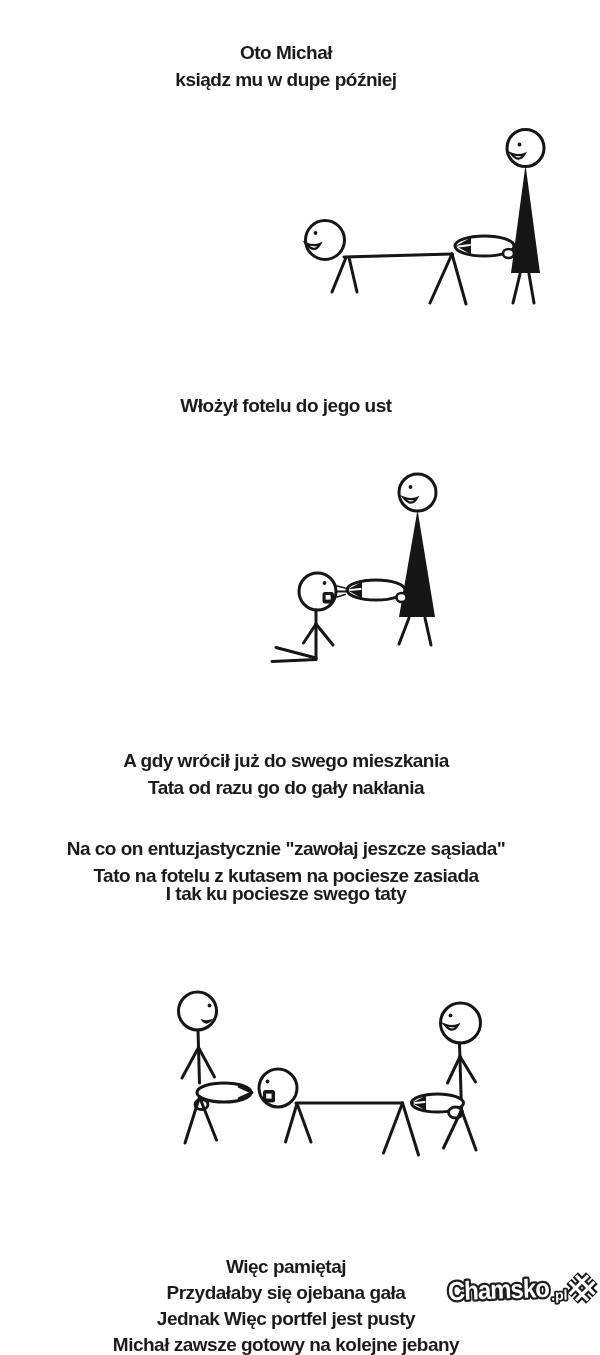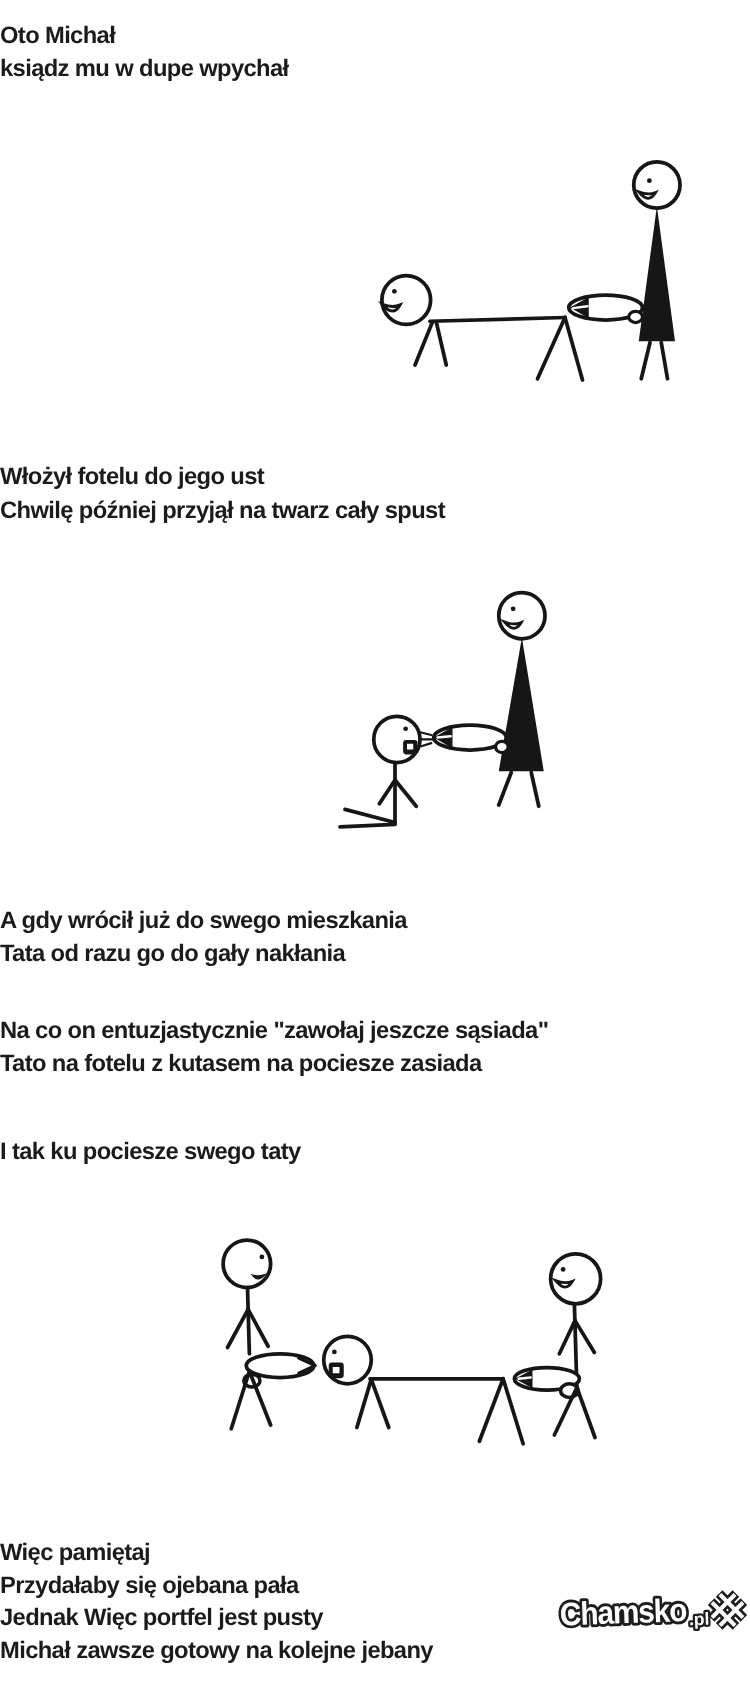--- a/index.html
+++ b/index.html
@@ -5,26 +5,27 @@
   html,body{margin:0;padding:0;}
   body{
     width:600px;height:1355px;
     background:#ffffff;
     position:relative;
     overflow:hidden;
     font-family:"Liberation Sans",sans-serif;
   }
   .stanza{
     position:absolute;left:0;width:572px;
-    text-align:left;
+    text-align:center;
     color:#1b1b1b;
     font-weight:bold;
     font-size:19px;
     letter-spacing:-0.5px;
     line-height:27px;
+    margin-top:24px;
   }
   .stanza p{margin:0;padding:0;}
   .stanza.tight{line-height:26px;}
   .panel{position:absolute;}
   .panel path,.panel line{stroke-linecap:round;}
   .watermark{position:absolute;left:445px;top:1261px;width:155px;height:54px;}
   .wm-main{
     font-family:"Liberation Sans",sans-serif;
     font-weight:900;font-size:26px;letter-spacing:-1px;
     fill:#ffffff;stroke:#1d1d1d;stroke-width:4.6px;
@@ -37,21 +38,21 @@
     paint-order:stroke;stroke-linejoin:round;
   }
 </style>
 </head>
 <body>
 
 <div>
 
   <div class="stanza" style="top:15px">
     <p>Oto Michał</p>
-    <p>ksiądz mu w dupe wpychał</p>
+    <p>ksiądz mu w dupe później</p>
   </div>
 
   <svg class="panel" style="left:280px;top:118px" width="280" height="202" viewBox="280 118 280 202">
     <g stroke="#161616" fill="none" stroke-width="3">
       <circle cx="325" cy="240" r="19.5" fill="#ffffff"></circle>
       <circle cx="315.5" cy="233" r="1.9" fill="#161616" stroke="none"></circle>
       <path d="M306,243.5 Q314,246.5 320,244 Q314.5,254 306,243.5 Z" fill="#ffffff" stroke-width="2.4"></path>
       <path d="M344,257 L452,254"></path>
       <path d="M346,257.5 L332,292"></path>
       <path d="M349,257.5 L357,292"></path>
@@ -67,21 +68,20 @@
       <circle cx="519.5" cy="144.5" r="1.9" fill="#161616" stroke="none"></circle>
       <path d="M511,153.5 Q518.5,156.5 524.5,154 Q519,163.5 511,153.5 Z" fill="#ffffff" stroke-width="2.2"></path>
       <path d="M525.5,165 L511,273 L540,273 Z" fill="#161616" stroke="none"></path>
       <path d="M520,274 L513,303"></path>
       <path d="M529,274 L534,303"></path>
     </g>
   </svg>
 
   <div class="stanza" style="top:368px">
     <p>Włożył fotelu do jego ust</p>
-    <p>Chwilę później przyjął na twarz cały spust</p>
   </div>
 
   <svg class="panel" style="left:225px;top:455px" width="245" height="230" viewBox="225 455 245 230">
     <g stroke="#161616" fill="none" stroke-width="3">
       <circle cx="417.5" cy="492.5" r="18.5" fill="#ffffff"></circle>
       <circle cx="410.5" cy="487" r="1.9" fill="#161616" stroke="none"></circle>
       <path d="M403.5,497.5 Q411,500.5 417,498 Q411.5,507.5 403.5,497.5 Z" fill="#ffffff" stroke-width="2.2"></path>
       <path d="M417.5,510 L399,617 L435,617 Z" fill="#161616" stroke="none"></path>
       <path d="M409,618 L399,644"></path>
       <path d="M425,618 L431,645"></path>
@@ -111,21 +111,21 @@
   <div class="stanza" style="top:723px">
     <p>A gdy wrócił już do swego mieszkania</p>
     <p>Tata od razu go do gały nakłania</p>
   </div>
 
   <div class="stanza" style="top:811px">
     <p>Na co on entuzjastycznie "zawołaj jeszcze sąsiada"</p>
     <p>Tato na fotelu z kutasem na pociesze zasiada</p>
   </div>
 
-  <div class="stanza" style="top:908px">
+  <div class="stanza" style="top:856px">
     <p>I tak ku pociesze swego taty</p>
   </div>
 
   <svg class="panel" style="left:155px;top:980px" width="350" height="200" viewBox="155 980 350 200">
     <g stroke="#161616" fill="none" stroke-width="3">
       <circle cx="197.5" cy="1011" r="19" fill="#ffffff"></circle>
       <circle cx="209.5" cy="1005.5" r="1.9" fill="#161616" stroke="none"></circle>
       <path d="M213.5,1018.5 Q206,1021.5 200.5,1019 Q206,1028.5 213.5,1018.5 Z" fill="#161616" stroke="none"></path>
       <path d="M198,1030 L199.5,1083"></path>
       <path d="M198.5,1047.5 L182,1078"></path>
@@ -159,21 +159,21 @@
       <path d="M412,1103 L426,1095.5 L426,1110.5 Z" fill="#161616" stroke="none"></path>
       <path d="M415,1103 L424.5,1102" stroke="#ffffff" stroke-width="2"></path>
       <ellipse cx="455.5" cy="1112.5" rx="7" ry="5.5" fill="#ffffff" stroke-width="2.8"></ellipse>
       <path d="M461.5,1110 L443.5,1148"></path>
       <path d="M461.5,1110 L476,1150"></path>
     </g>
   </svg>
 
   <div class="stanza tight" style="top:1230px">
     <p>Więc pamiętaj</p>
-    <p>Przydałaby się ojebana pała</p>
+    <p>Przydałaby się ojebana gała</p>
     <p>Jednak Więc portfel jest pusty</p>
     <p>Michał zawsze gotowy na kolejne jebany</p>
   </div>
 
   <svg class="watermark" viewBox="0 0 155 54">
     <g transform="rotate(-2 70 30)">
       <text class="wm-main" x="3" y="37" textLength="101" lengthAdjust="spacingAndGlyphs">Chamsko</text>
       <text class="wm-tld" x="106" y="40.5">.pl</text>
     </g>
     <g transform="translate(137,27) rotate(45)">

